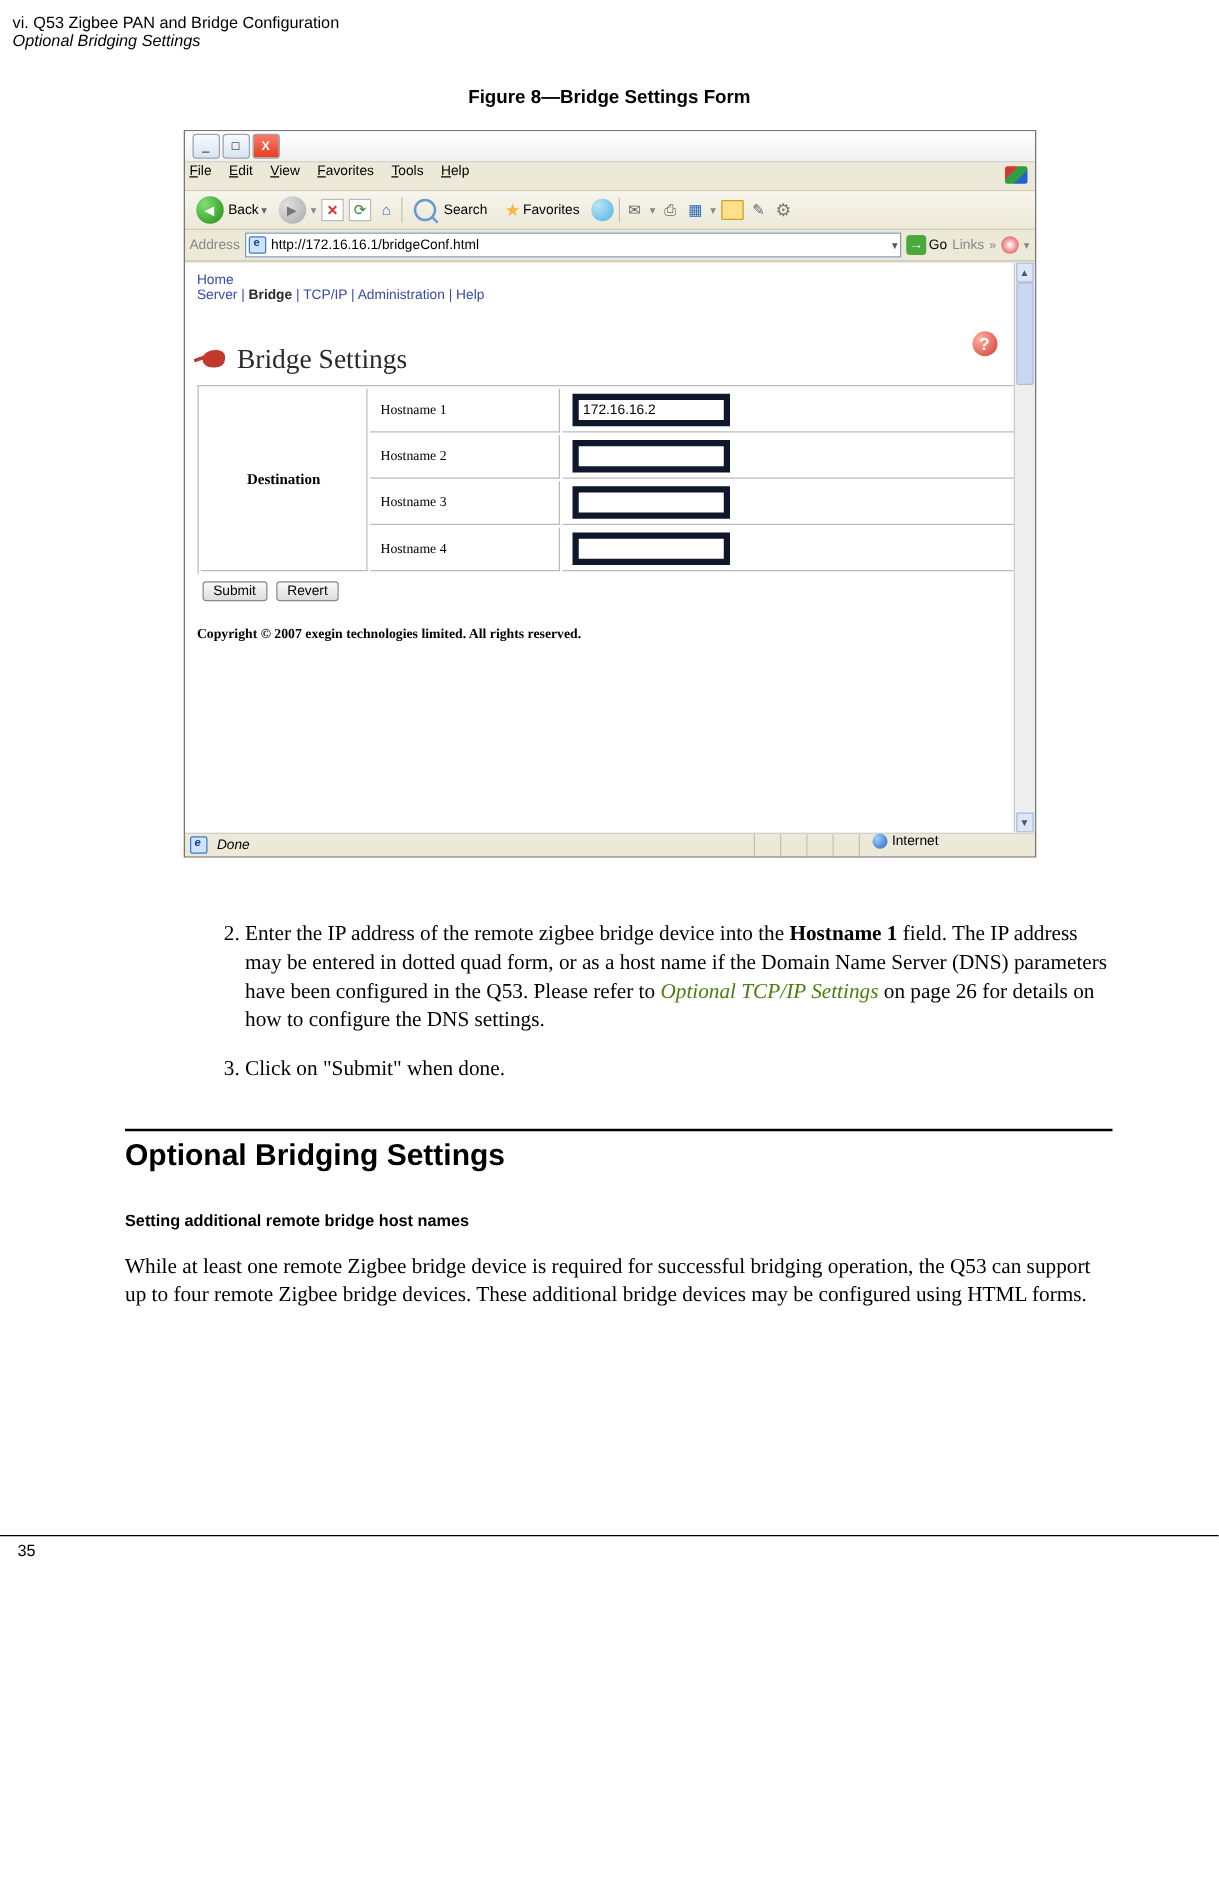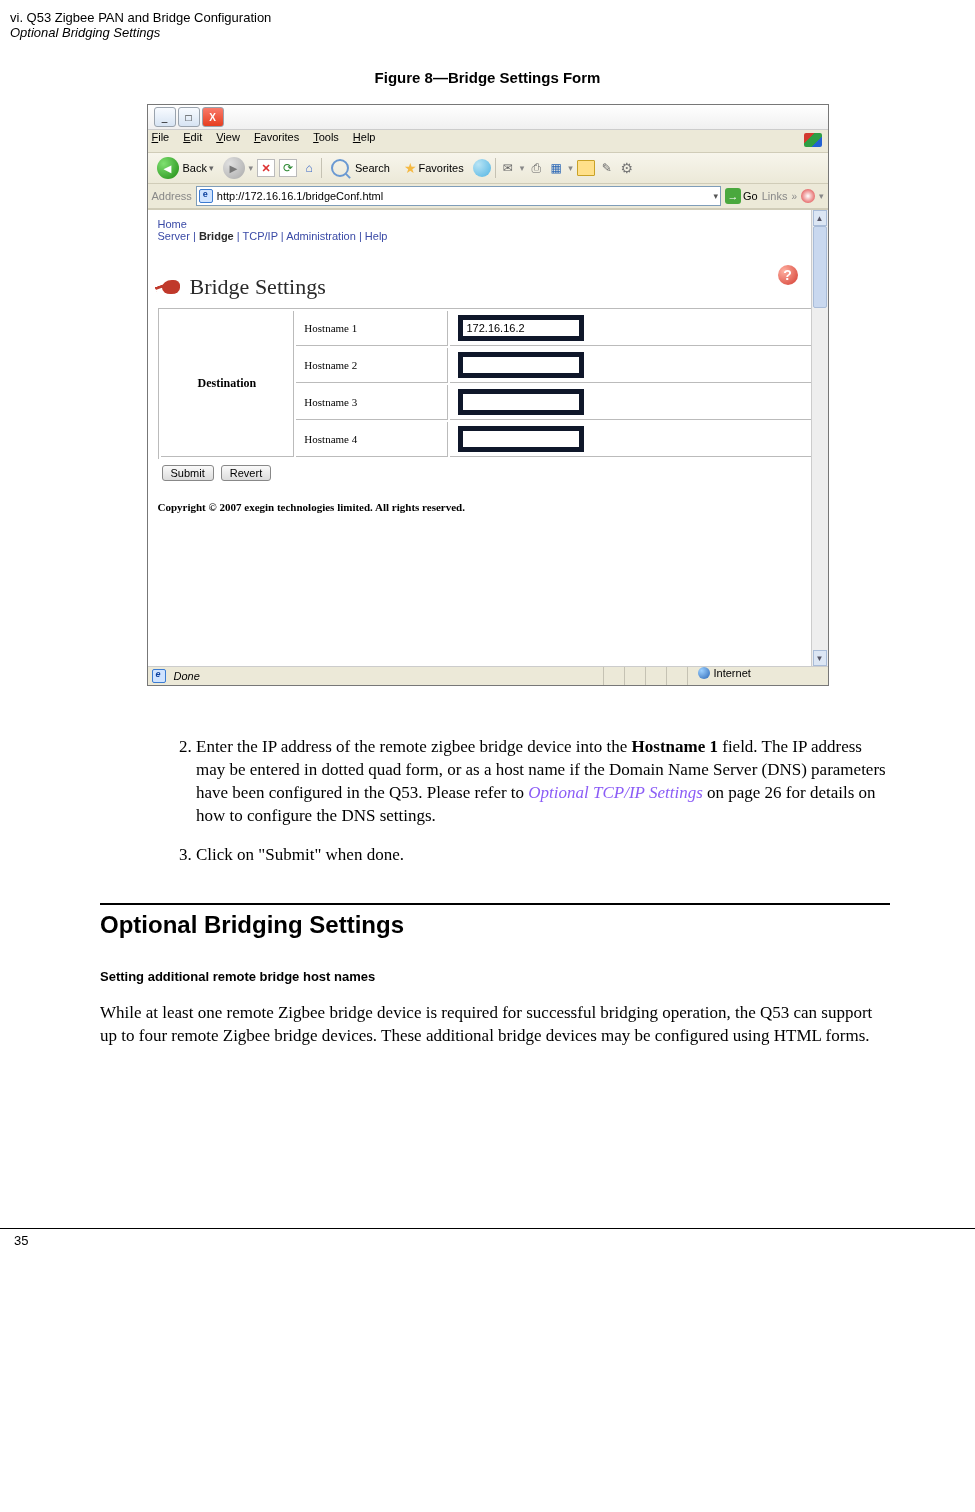--- a/index.html
+++ b/index.html
@@ -186,21 +186,21 @@
 
   .body-text {
     width: 720px;
     margin: 50px 0 0 170px;
     font-family: "Times New Roman", serif;
     font-size: 17px;
     line-height: 1.35;
   }
   .body-text ol { padding-left: 26px; margin: 0;}
   .body-text li { margin-bottom: 16px; }
-  .body-text .link { color: #8b5cf6; font-style: italic;}
+  .body-text .link { color: #4d7c0f; font-style: italic;}
   .hr-section {
     width: 790px;
     margin: 36px 0 0 100px;
     border-top: 2px solid #000;
   }
   .section-h2 {
     font-family: Arial, sans-serif;
     font-weight: bold;
     font-size: 24px;
     margin: 6px 0 0 100px;

